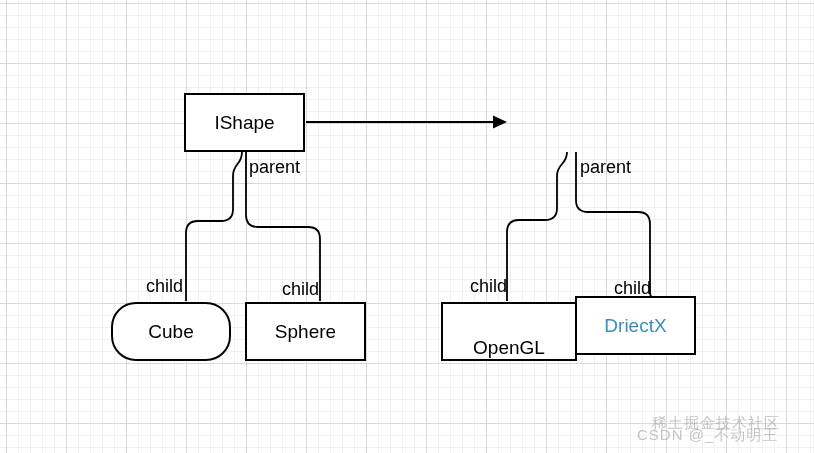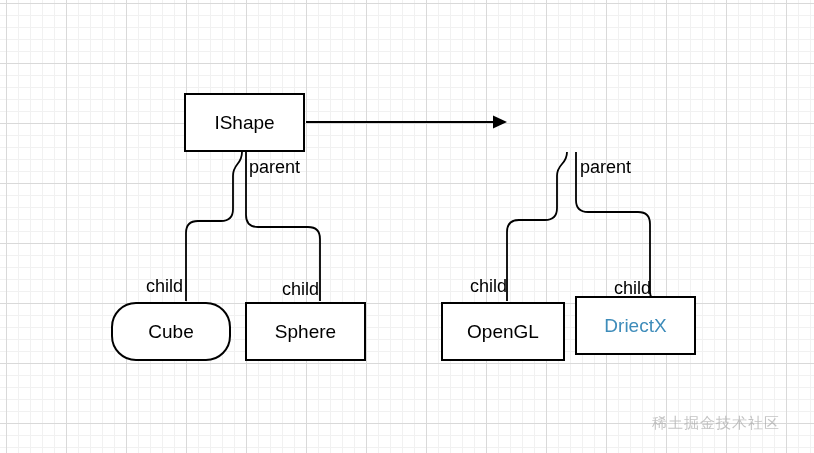--- a/index.html
+++ b/index.html
@@ -42,21 +42,21 @@
     justify-content: center;
     font-size: 19px;
     color: #000000;
     white-space: nowrap;
     overflow: hidden;
   }
   .node-ishape        { left: 184px; top: 93px;  width: 121px; height: 59px; }
   .node-irenderengine { left: 508px; top: 93px;  width: 120px; height: 59px; font-size: 18px; }
   .node-cube          { left: 111px; top: 302px; width: 120px; height: 59px; border-radius: 25px; }
   .node-sphere        { left: 245px; top: 302px; width: 121px; height: 59px; }
-  .node-opengl        { left: 441px; top: 302px; width: 124px; height: 59px; }
+  .node-opengl        { left: 441px; top: 302px; width: 136px; height: 59px; align-items: flex-end; }
   .node-driectx       { left: 575px; top: 296px; width: 121px; height: 59px; color: #3e8cba; }
   .edge-label {
     position: absolute;
     font-size: 18px;
     color: #000000;
     white-space: nowrap;
     line-height: 1;
     text-align: center;
   }
   .lbl-parent-left   { left: 249px; top: 158px; }
@@ -117,14 +117,15 @@
   </div>
 
   <span class="edge-label lbl-parent-left">parent</span>
   <span class="edge-label lbl-parent-right">parent</span>
   <span class="edge-label lbl-child-cube">child</span>
   <span class="edge-label lbl-child-sphere">child</span>
   <span class="edge-label lbl-child-opengl">child</span>
   <span class="edge-label lbl-child-driectx">child</span>
 
   <span class="watermark wm-juejin">稀土掘金技术社区</span>
+  <span class="watermark wm-csdn">CSDN @_不动明王</span>
 
 </div>
 
 </body></html>

